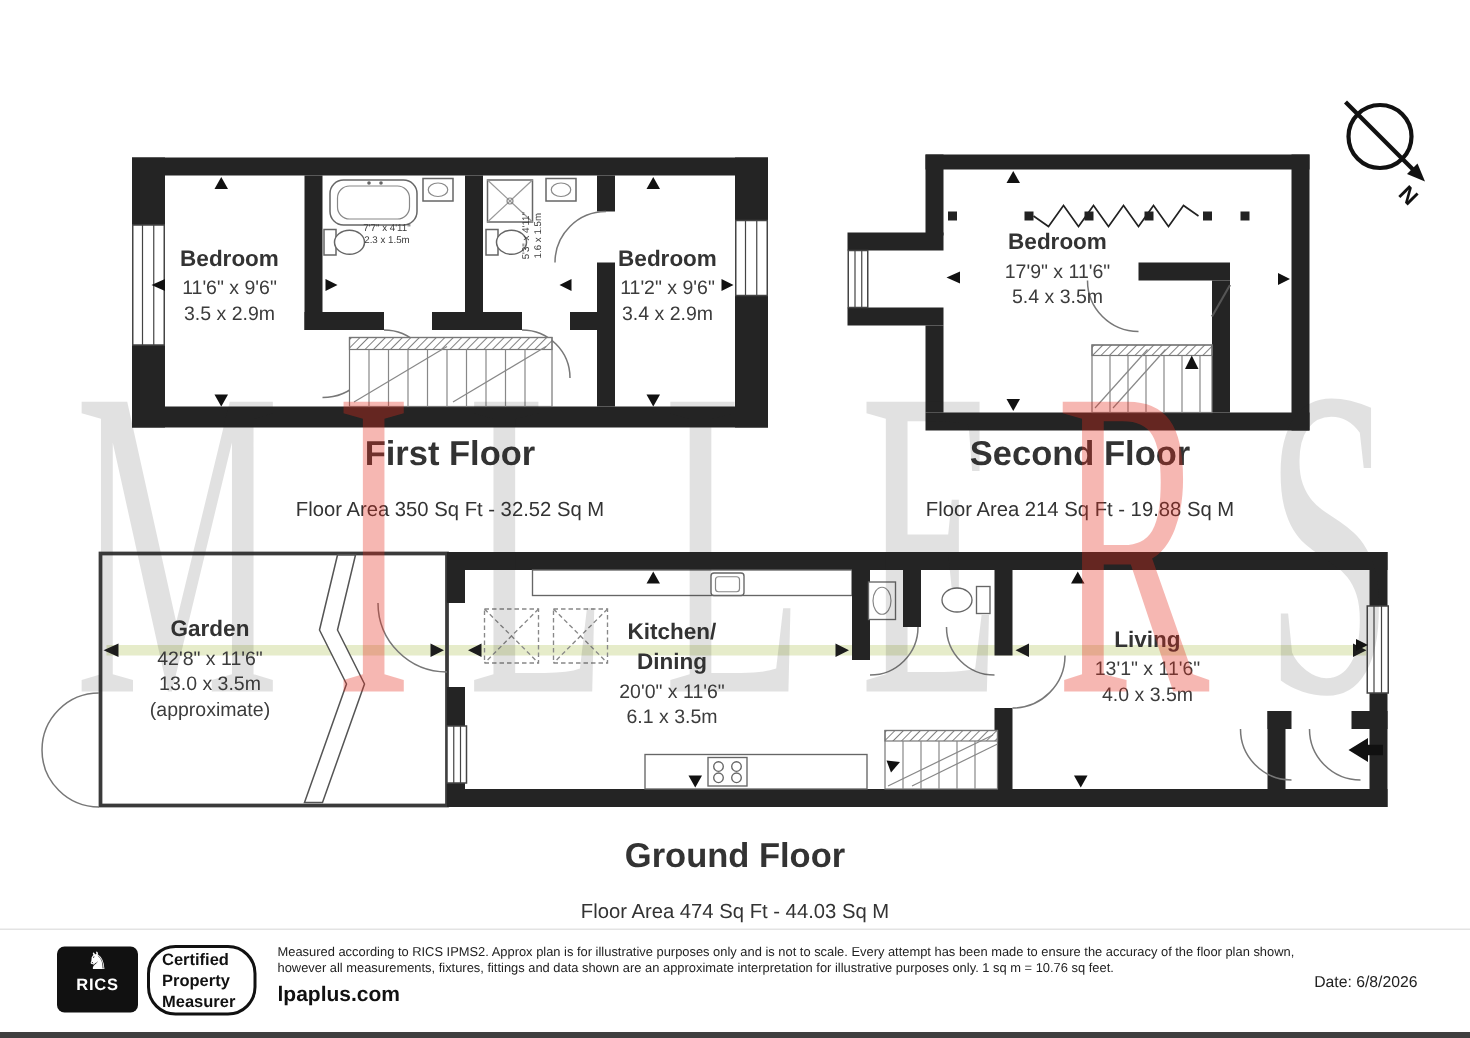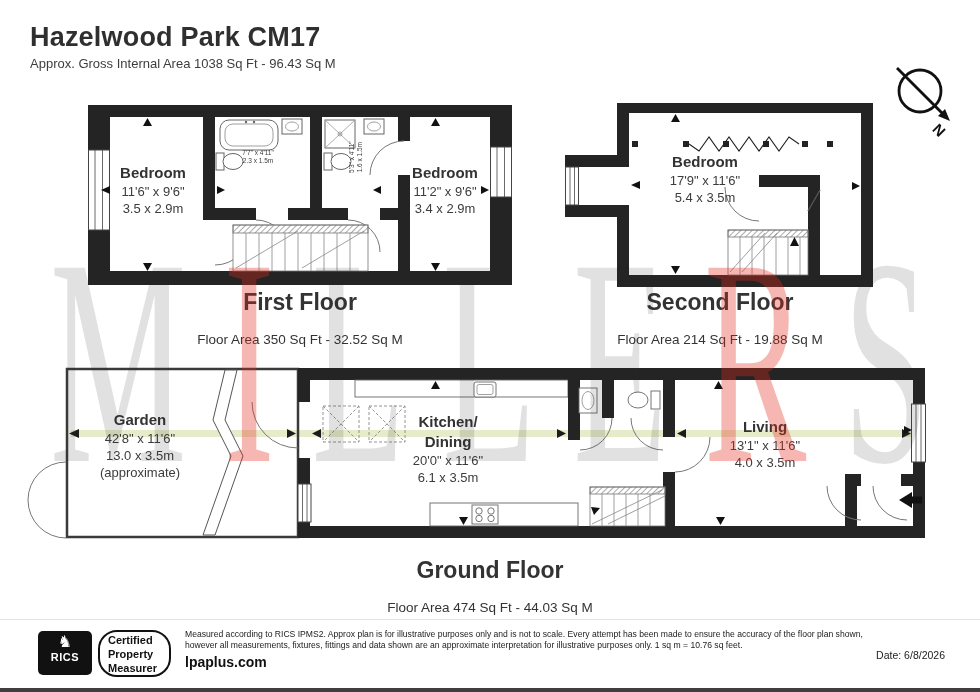--- a/index.html
+++ b/index.html
@@ -37,24 +37,20 @@
   .brand{left:185px;top:654px;font-size:14px;font-weight:bold;color:#111;z-index:6;}
   .date{left:850px;top:649px;width:95px;text-align:right;font-size:10.5px;color:#222;z-index:6;}
   .footer-rule{left:0px;top:619px;width:980px;height:1px;background:#e3e3e3;}
   .bottom-bar{left:0px;top:688px;width:980px;height:4px;background:#3f3f3f;}
 </style>
 </head>
 <body>
 
 <div id="page">
 
-  <div class="abs" style="left:30px;top:22px;">
-    <div class="title">Hazelwood Park CM17</div>
-    <div class="subtitle">Approx. Gross Internal Area 1038 Sq Ft - 96.43 Sq M</div>
-  </div>
 
   <span class="abs" style="left:884px;top:60px;z-index:4;">
     <svg width="80" height="92" viewBox="0 0 80 92">
       <circle cx="36" cy="31" r="21" fill="none" stroke="#111" stroke-width="2.8"></circle>
       <line x1="13" y1="8" x2="58" y2="53" stroke="#111" stroke-width="2.8"></line>
       <polygon points="66,61 54,56 61,49" fill="#111"></polygon>
       <text x="50" y="76" font-size="15" font-weight="bold" fill="#111" font-family="Liberation Sans, sans-serif" transform="rotate(45 56 70)">N</text>
     </svg>
   </span>
 

